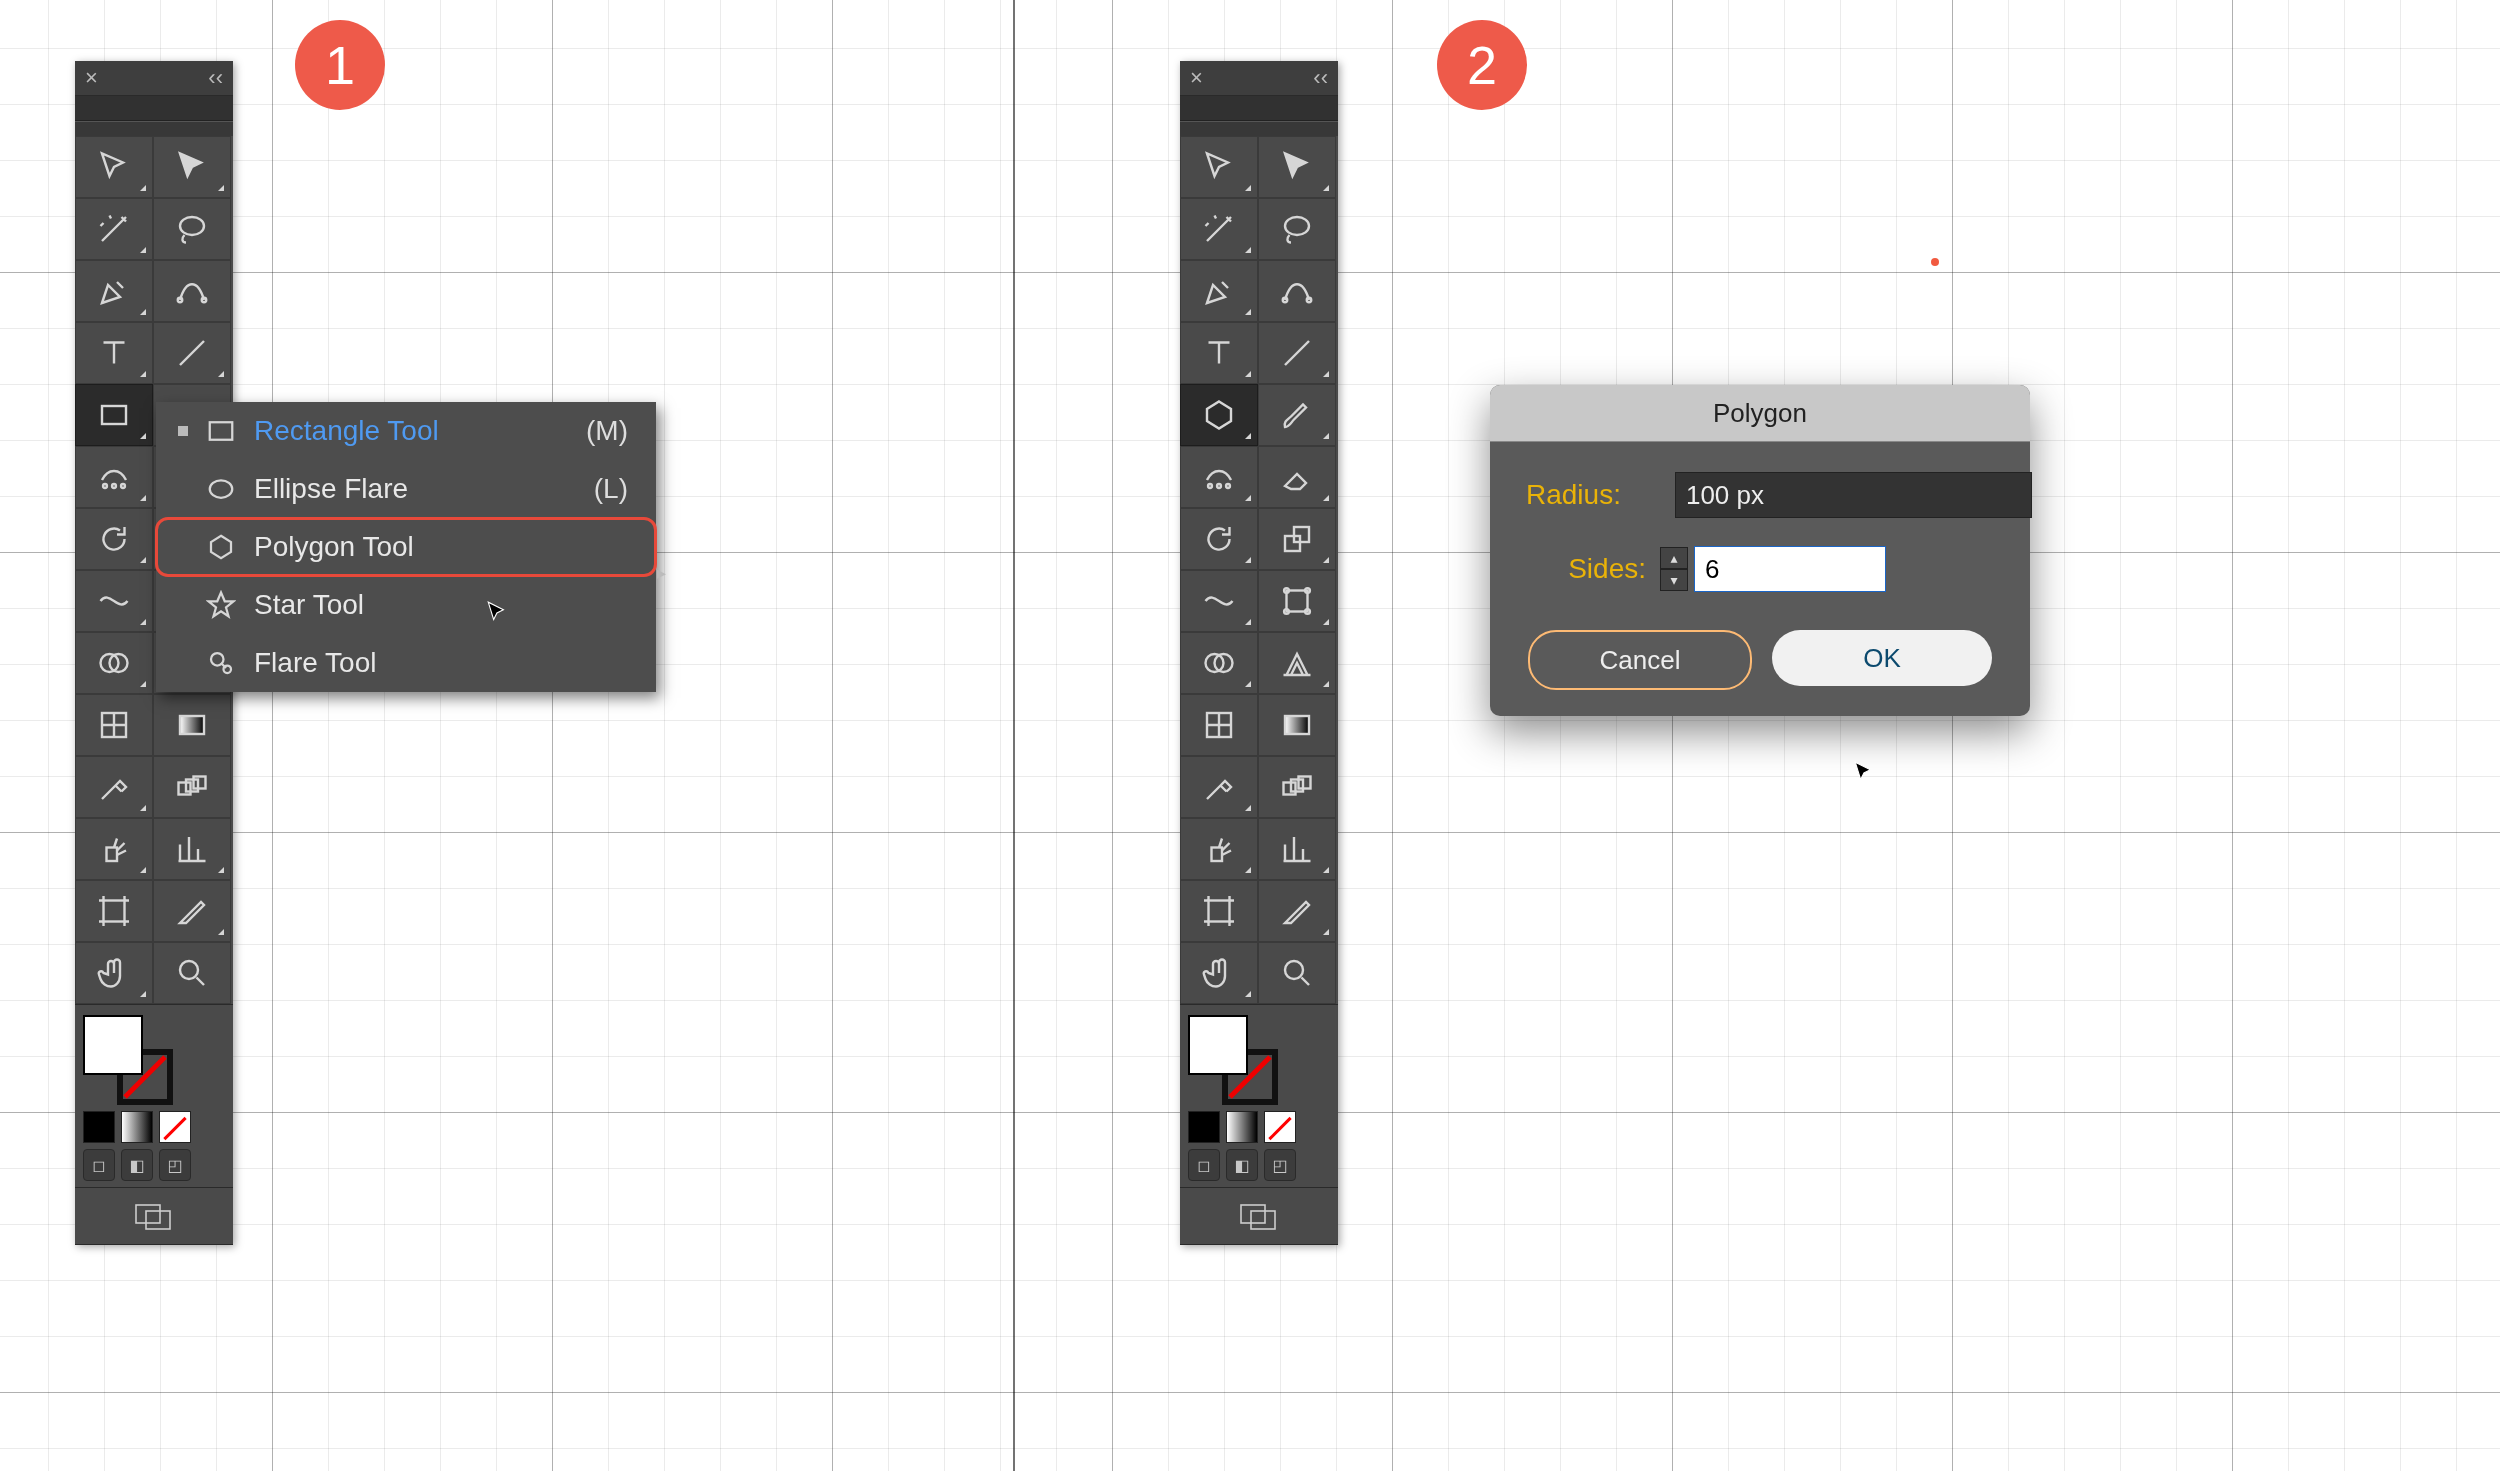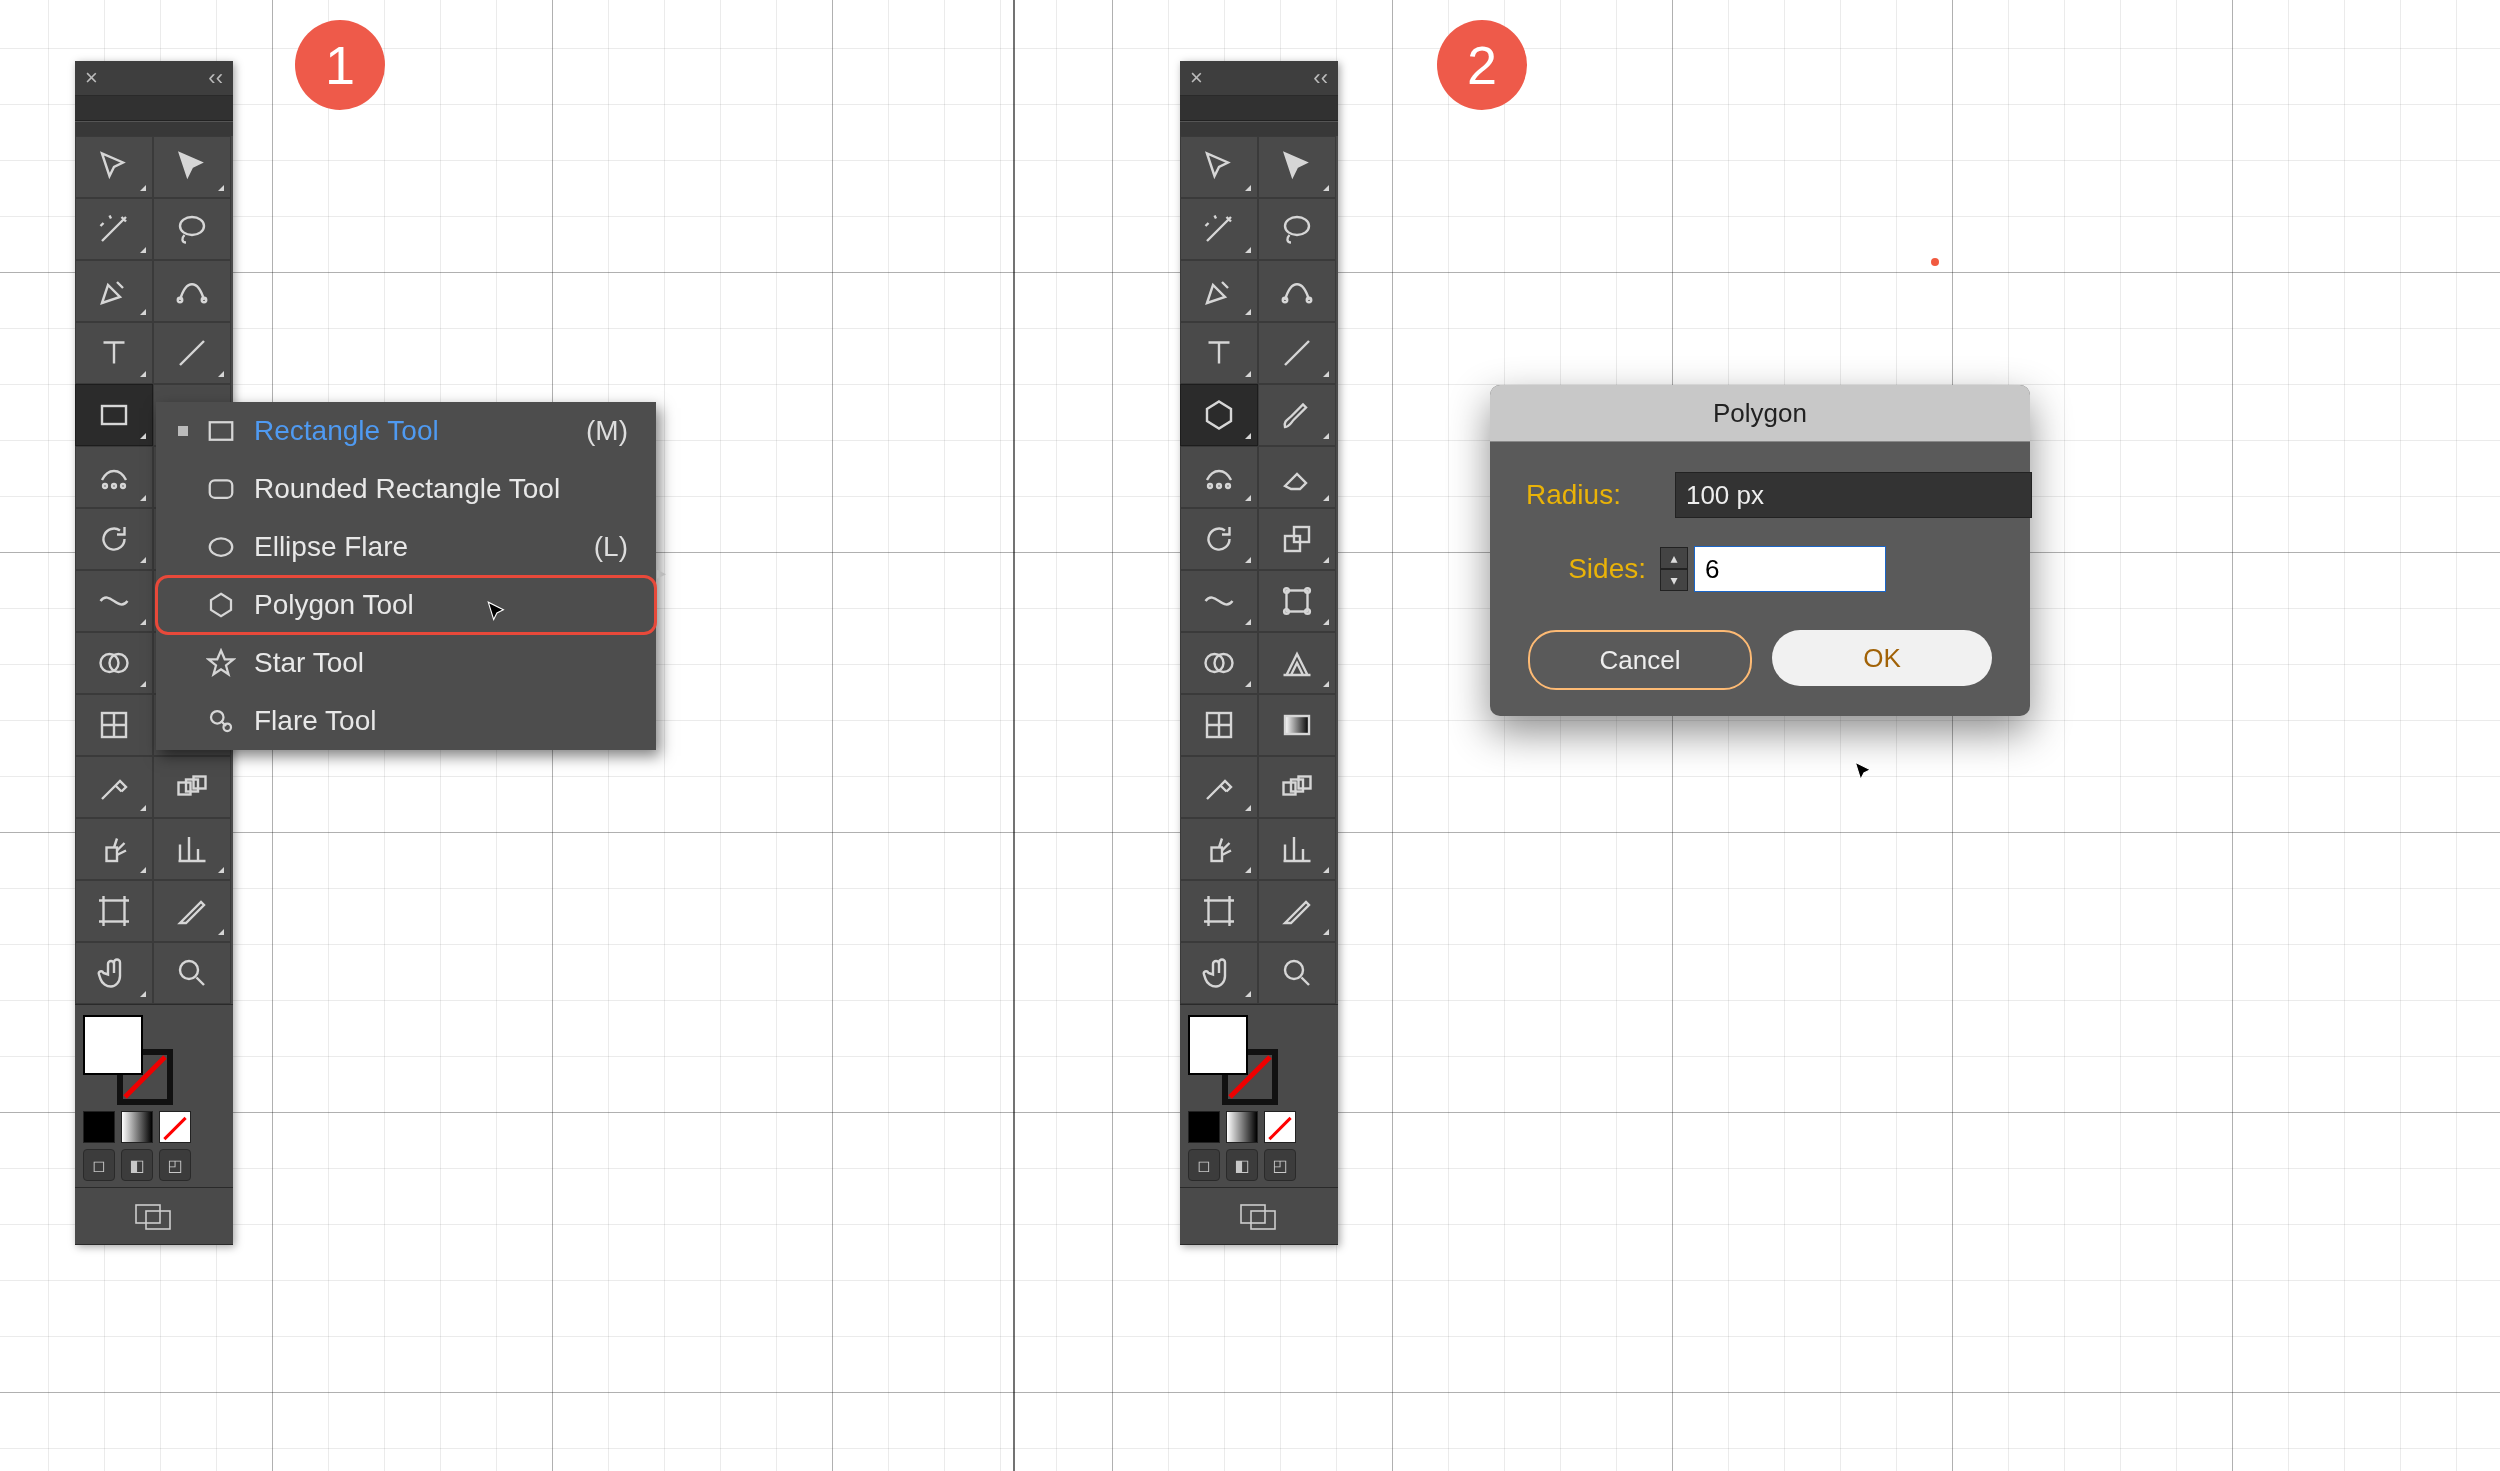--- a/index.html
+++ b/index.html
@@ -135,21 +135,21 @@
   width:170px;height:44px;background:#fff;color:#000;border:1px solid #1a65c7;
   padding:0 10px;font-size:26px;
 }
 .btn-row{display:flex;gap:20px;justify-content:center;margin-top:10px;}
 .btn{
   height:56px;border-radius:28px;width:220px;
   display:flex;align-items:center;justify-content:center;
   font-size:26px;
 }
 .btn.secondary{background:#5a5a5a;border:2px solid #fdba74;color:#eee;}
-.btn.primary{background:#f1f1f1;color:#a16207;border:none;}
+.btn.primary{background:#f1f1f1;color:#0c4a6e;border:none;}
 </style>
 </head>
 <body>
 
 <div class="grid"></div>
 <div class="vdiv"></div>
 
 <div class="step-badge" style="left:295px;top:20px">1</div>
 <div class="step-badge" style="left:1437px;top:20px">2</div>
 
@@ -394,28 +394,20 @@
 </div>
 
 <div class="flyout">
   <div class="fo-row active">
     <span class="tear"></span>
     <svg viewBox="0 0 24 24">
         <rect x="3" y="5" width="18" height="14"></rect>
       </svg>
     <span>Rectangle Tool</span>
     <span class="key">(M)</span>
-  </div>
-  <div class="fo-row">
-    <span style="width:10px"></span>
-    <svg viewBox="0 0 24 24">
-        <rect x="3" y="5" width="18" height="14" rx="4"></rect>
-      </svg>
-    <span>Rounded Rectangle Tool</span>
-    <span class="key"></span>
   </div>
   <div class="fo-row">
     <span style="width:10px"></span>
     <svg viewBox="0 0 24 24">
         <ellipse cx="12" cy="12" rx="9" ry="7"></ellipse>
       </svg>
     <span>Ellipse Flare</span>
     <span class="key">(L)</span>
   </div>
   <div class="fo-row highlight">

